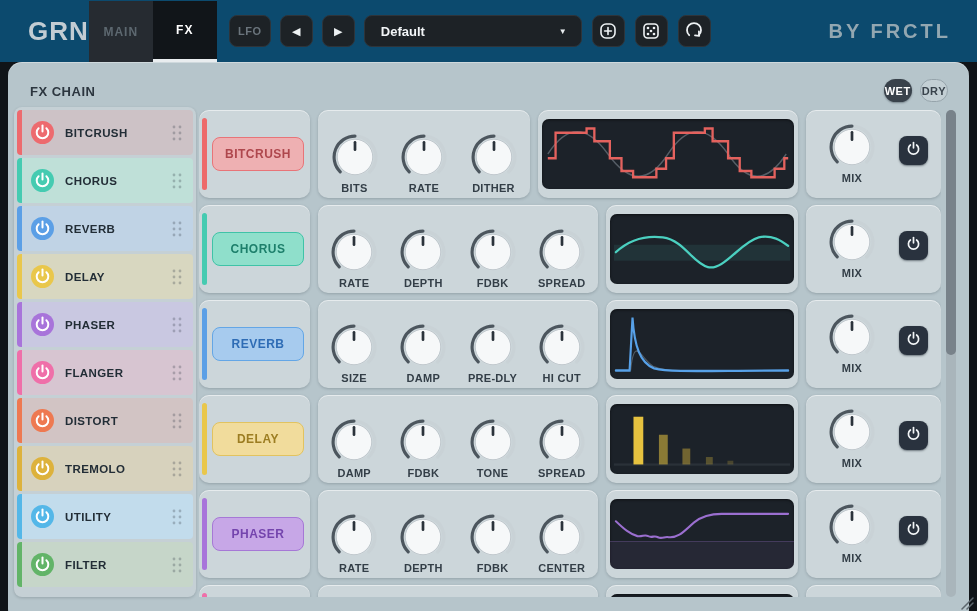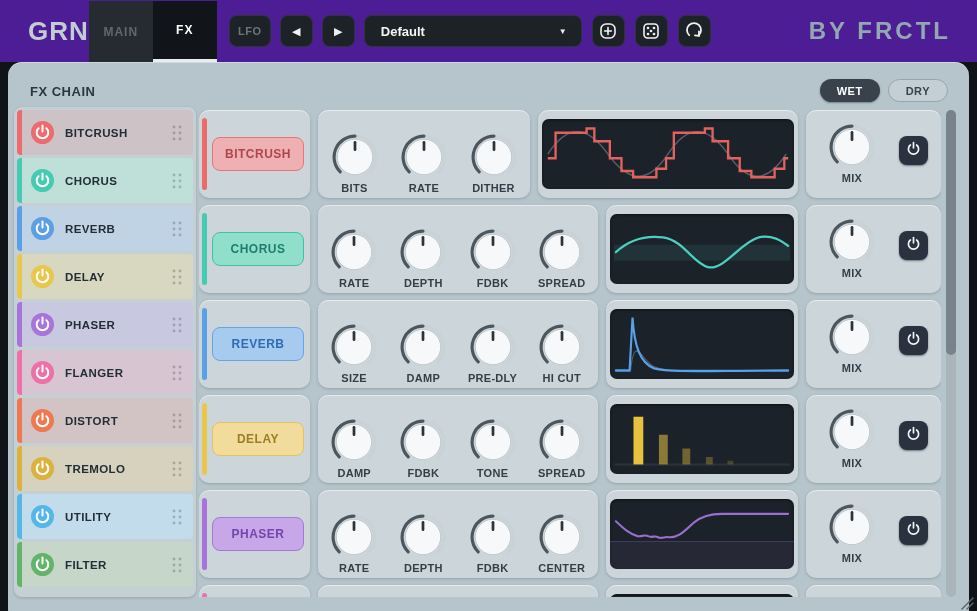--- a/index.html
+++ b/index.html
@@ -5,50 +5,50 @@
   * { margin:0; padding:0; box-sizing:border-box; }
   html,body { width:977px; height:611px; }
   body {
     font-family:"Liberation Sans","DejaVu Sans",sans-serif;
     background:#101418; overflow:hidden; position:relative;
     -webkit-font-smoothing:antialiased;
   }
 
   
   .header { position:absolute; top:0; left:0; width:977px; height:62px;
-    background:#4c1d95; display:flex; align-items:center; }
+    background:#0c4a6e; display:flex; align-items:center; }
   .logo { margin-left:28px; font-size:26px; font-weight:800; letter-spacing:1px;
     color:#c2ccd3; }
   .tabs { display:flex; height:60px; }
   .tab { width:64px; height:62px; display:flex; align-items:center; justify-content:center;
     font-size:12px; font-weight:bold; letter-spacing:1px; cursor:default; }
   .tab.inactive { background:#262b31; color:#5d6870; }
   .tab.active { background:#111519; color:#fff; border-bottom:4px solid #e9edef; }
   .hbtn { height:32px; background:#1d2226; border:1px solid #2e343a; border-radius:8px;
     display:flex; align-items:center; justify-content:center; color:#eef2f4; }
   .lfo { width:42px; margin-left:12px; color:#6b757d; font-size:11px; font-weight:bold;
     letter-spacing:.5px; }
   .navbtn { width:33px; margin-left:9px; font-size:11px; }
   .preset { width:218px; margin-left:9px; justify-content:space-between; padding:0 14px 0 16px; }
   .preset .preset-value { color:#f2f5f7; font-size:13px; font-weight:bold; }
   .preset .caret { font-size:8px; color:#e8ecef; }
   .iconbtn { width:33px; margin-left:10px; }
   .iconbtn:first-of-type { margin-left:16px; }
   .iconbtn svg { display:block; }
-  .brand { margin-left:auto; margin-right:26px; font-size:24px; font-weight:800;
+  .brand { margin-left:auto; margin-right:26px; font-size:20px; font-weight:800;
     letter-spacing:3px; color:#93a7b1; }
 
   
   .panel { position:absolute; left:8px; top:62px; width:961px; height:561px;
     background:#b6c5cb; border-radius:14px; overflow:hidden;
     box-shadow:inset 0 1px 0 rgba(255,255,255,.35); }
   .panel-title { position:absolute; left:22px; top:22px; font-size:13px; font-weight:800;
     letter-spacing:.5px; color:#2c363f; }
   .wetdry { position:absolute; right:21px; top:17px; display:flex; gap:8px; }
-  .pill { height:23px; padding:0 17px; border-radius:12px; font-size:11px; font-weight:bold;
+  .pill { height:23px; padding:0 1px; border-radius:12px; font-size:11px; font-weight:bold;
     letter-spacing:.5px; display:flex; align-items:center;text-align:center; }
   .pill.wet { background:#39424b; color:#fff; box-shadow:0 1px 2px rgba(20,30,40,.4); }
   .pill.dry { background:#c3cfd4; color:#39434c; border:1.5px solid #96a4ab; }
 
   
   .sidebar { position:absolute; left:6px; top:45px; width:182px; height:490px;
     background:#c5d0d5; border-radius:8px; padding:3px; overflow:hidden;
     box-shadow:0 1px 3px rgba(30,40,50,.2); }
   .sb-item { position:relative; height:45px; margin-bottom:3px; border-radius:4px;
     display:flex; align-items:center; overflow:hidden; }

